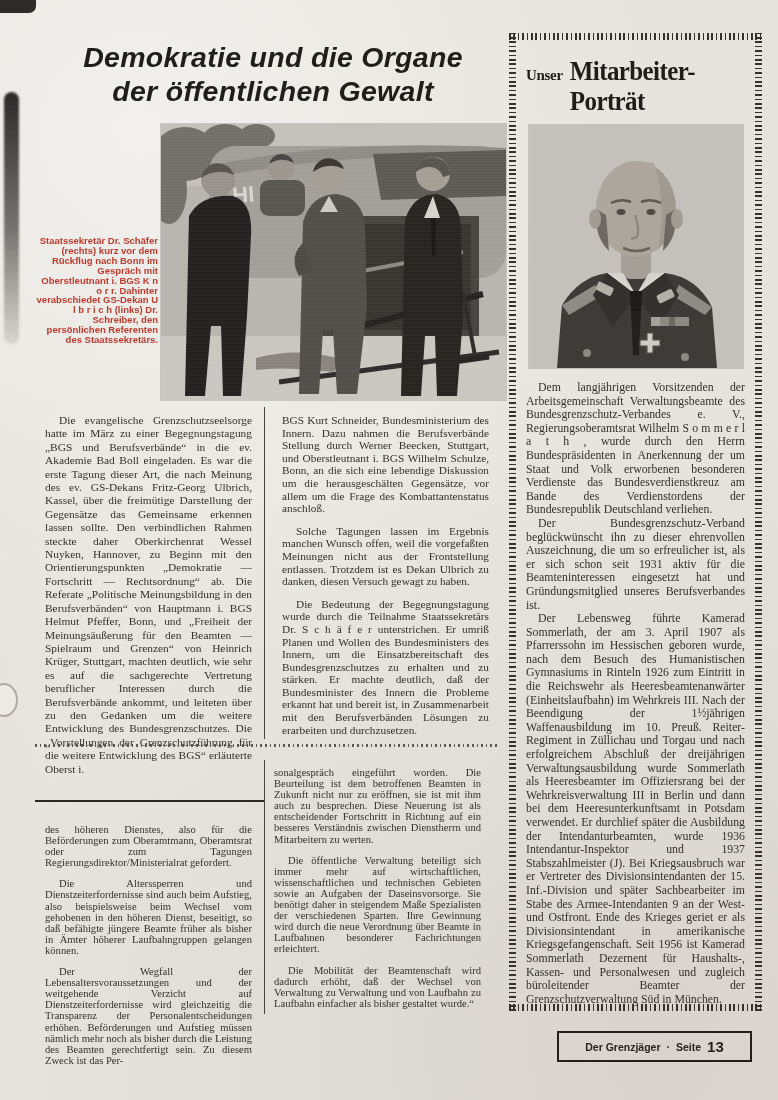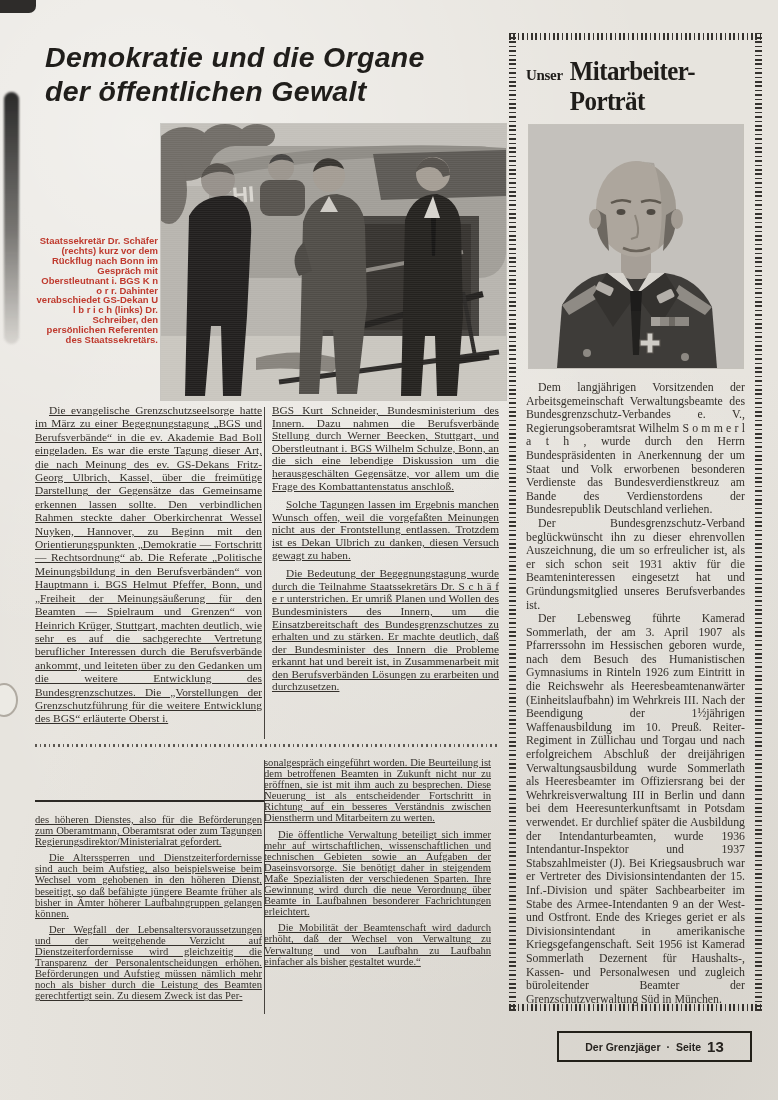--- a/index.html
+++ b/index.html
@@ -14,39 +14,39 @@
     color:#34302b;
   }
   
   .corner-mark{position:absolute;left:0;top:0;width:36px;height:13px;background:#181715;border-bottom-right-radius:7px;opacity:.9;}
   .spine-streak{position:absolute;left:4px;top:92px;width:15px;height:252px;border-radius:9px;
     background:linear-gradient(180deg, rgba(15,15,15,.88), rgba(40,38,35,.6) 55%, rgba(70,66,60,.12));
     filter:blur(1px);}
   .punch-arc{position:absolute;left:-10px;top:683px;width:24px;height:30px;border:2px solid rgba(125,118,108,.55);border-radius:50%;background:rgba(240,238,232,.6);}
 
   
-  .masthead{position:absolute;left:45px;top:40px;width:456px;text-align:left;
+  .masthead{position:absolute;left:45px;top:40px;width:456px;text-align:center;
     font-family:"Liberation Sans", sans-serif;font-style:italic;font-weight:bold;
     font-size:28.5px;line-height:34px;color:#201e1b;letter-spacing:.3px;}
   .masthead .l1{white-space:nowrap;}
   .masthead .l2{white-space:nowrap;}
 
   
   .photo-main{position:absolute;left:161px;top:124px;width:345px;height:276px;background:#b7b4ae;box-shadow:0 0 0 1px rgba(90,86,80,.25);}
   .photo-main svg{display:block;}
   .halftone{position:absolute;inset:0;background:repeating-linear-gradient(0deg, rgba(255,255,255,.05) 0 1px, transparent 1px 2px);pointer-events:none;}
 
   
   .photo-caption{position:absolute;left:34px;top:236px;width:124px;
     font-family:"Liberation Sans", sans-serif;font-weight:bold;
     font-size:9.5px;line-height:9.9px;text-align:right;color:#bf3a2e;}
 
   
   .col{position:absolute;}
-  .col p{margin:0;text-align:justify;text-decoration:underline;}
+  .col p{margin:10px;text-align:justify;}
   .col p + p{margin-top:6px;}
   .indent{text-indent:14px;}
   .a1c1{left:35px;top:404px;width:227px;}
   .a1c1 p{font-size:11.4px;line-height:13.4px;}
   .a1c2{left:272px;top:404px;width:227px;}
   .a1c2 p{font-size:11.3px;line-height:12.6px;}
   .vrule{position:absolute;width:1px;background:#47433e;}
   .vrule1{left:264px;top:407px;height:332px;}
   .vrule2{left:264px;top:760px;height:254px;}
 

